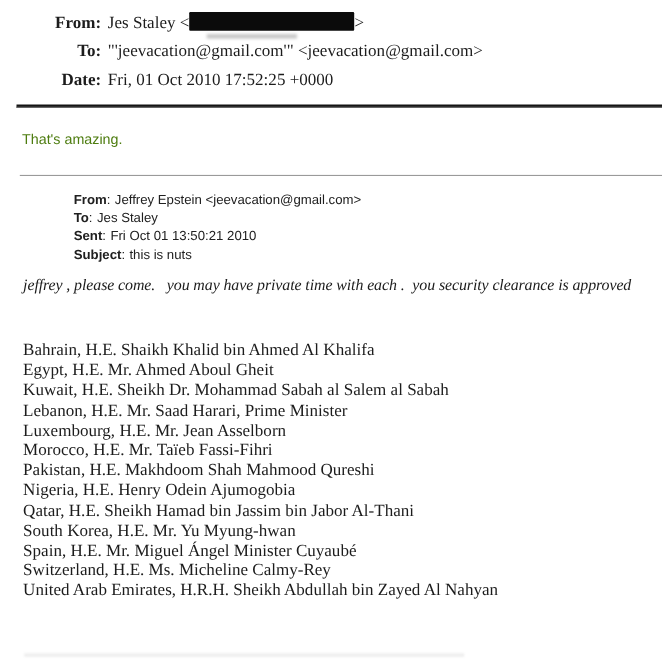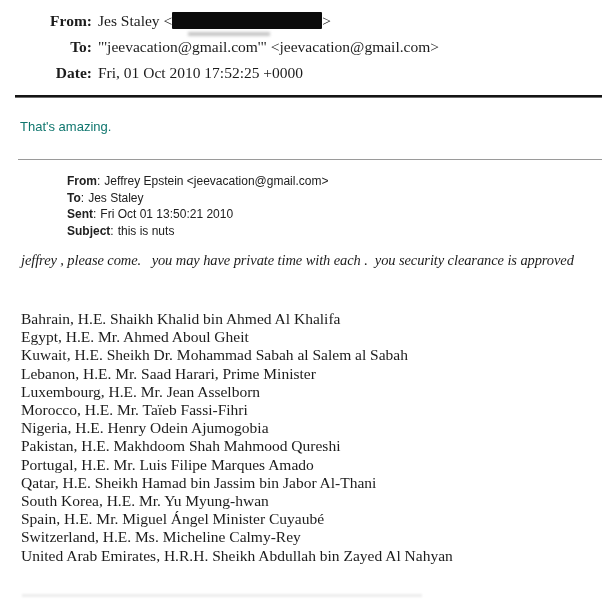--- a/index.html
+++ b/index.html
@@ -28,21 +28,21 @@
     background:#c6c6c6; filter:blur(1.5px);
   }
 
   
   .rule-thick { height:2px; background:#141414; border-bottom:1px solid #6e6e6e; margin:9px 0 0 15px; }
   .rule-thin  { height:1px; background:#9a9a9a; margin:25px 0 0 18px; }
 
   
   .reply-text {
     font-family:"Liberation Sans", sans-serif; font-size:13px;
-    color:#0f766e; margin:21px 0 0 20px;
+    color:#4d7c0f; margin:21px 0 0 20px;
   }
 
   
   .hdr2 {
     font-family:"Liberation Sans", sans-serif; font-size:12px;
     margin:13px 0 0 21px; line-height:16.5px; color:#202020;
   }
   .qrow  { white-space:nowrap; }
   .qlabel{ font-weight:bold;padding-left:46px; }
   .qsep  { font-weight:normal; }
@@ -107,23 +107,22 @@
 
   <div class="qbody">jeffrey , please come.   you may have private time with each .  you security clearance is approved</div>
 
   <div class="list">
     <div class="list-item">Bahrain, H.E. Shaikh Khalid bin Ahmed Al Khalifa</div>
     <div class="list-item">Egypt, H.E. Mr. Ahmed Aboul Gheit</div>
     <div class="list-item">Kuwait, H.E. Sheikh Dr. Mohammad Sabah al Salem al Sabah</div>
     <div class="list-item">Lebanon, H.E. Mr. Saad Harari, Prime Minister</div>
     <div class="list-item">Luxembourg, H.E. Mr. Jean Asselborn</div>
     <div class="list-item">Morocco, H.E. Mr. Taïeb Fassi-Fihri</div>
+    <div class="list-item">Pakistan, H.E. Makhdoom Shah Mahmood Qureshi</div>
     <div class="list-item">Nigeria, H.E. Henry Odein Ajumogobia</div>
-    <div class="list-item">Pakistan, H.E. Makhdoom Shah Mahmood Qureshi</div>
-    <div class="list-item">Portugal, H.E. Mr. Luis Filipe Marques Amado</div>
     <div class="list-item">Qatar, H.E. Sheikh Hamad bin Jassim bin Jabor Al-Thani</div>
     <div class="list-item">South Korea, H.E. Mr. Yu Myung-hwan</div>
     <div class="list-item">Spain, H.E. Mr. Miguel Ángel Minister Cuyaubé</div>
     <div class="list-item">Switzerland, H.E. Ms. Micheline Calmy-Rey</div>
     <div class="list-item">United Arab Emirates, H.R.H. Sheikh Abdullah bin Zayed Al Nahyan</div>
   </div>
 
   <div class="bottom-artifact"></div>
 
 </div>

